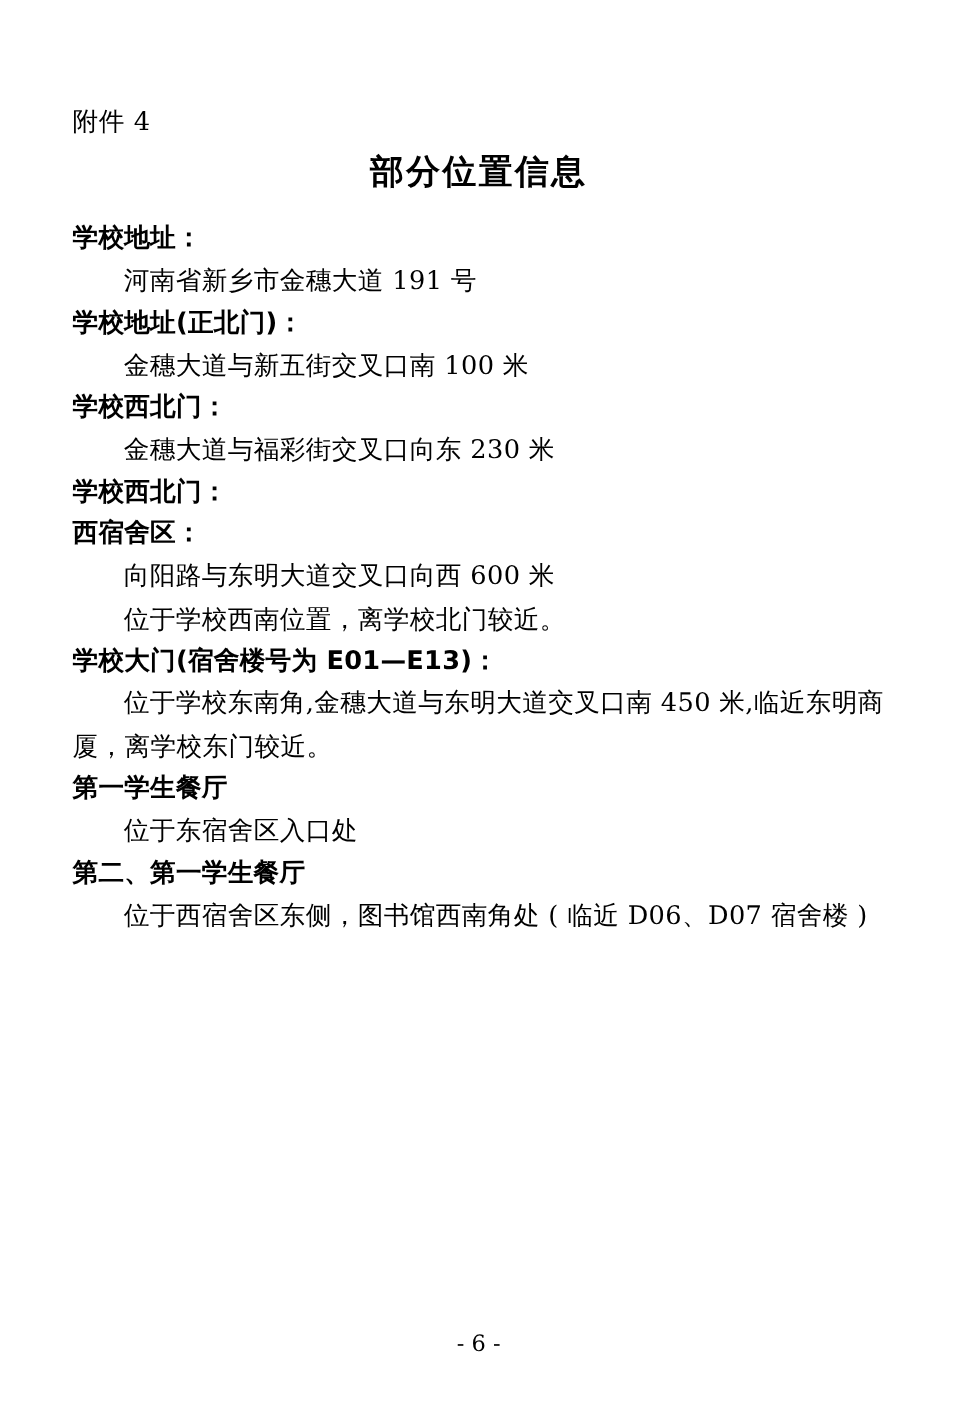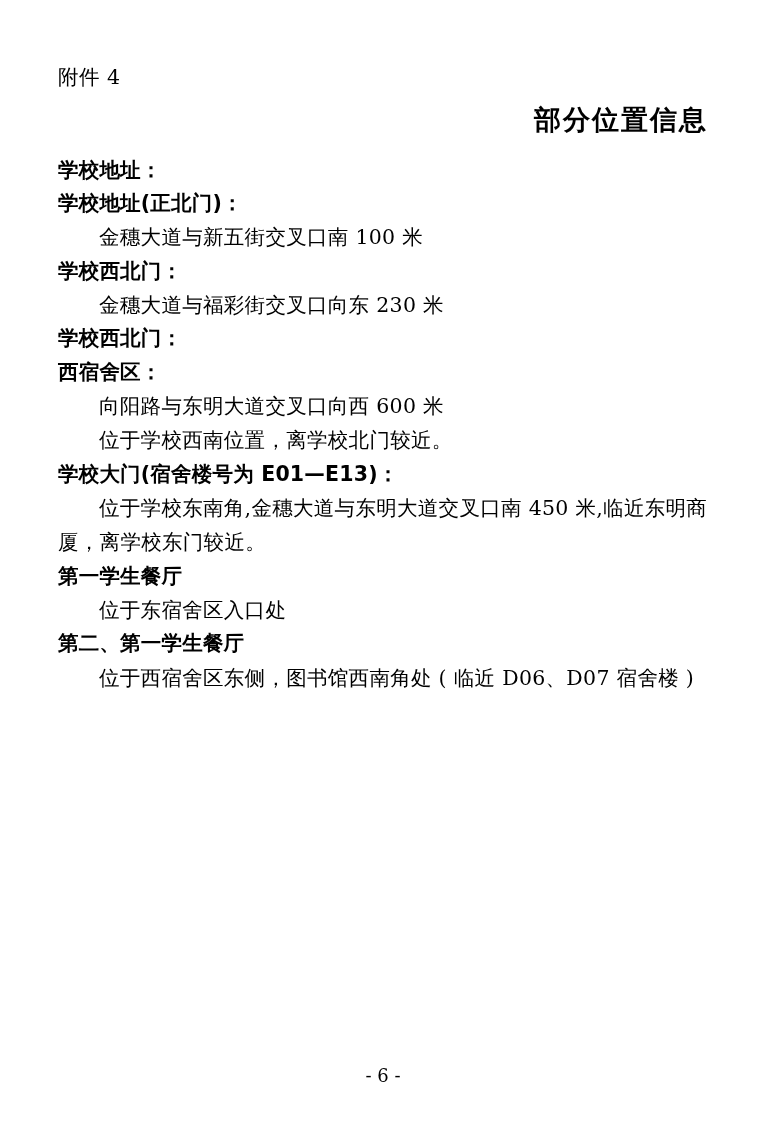--- a/index.html
+++ b/index.html
@@ -14,35 +14,35 @@
     font-family: "DejaVu Serif", "Liberation Serif", serif;
     color: #000000;
     overflow: hidden;
   }
   .page {
     position: absolute;
     left: 0; top: 0;
     width: 766px;
     height: 1134px;
     box-sizing: border-box;
-    padding: 62px 58px 40px 58px;
+    padding: 82px 58px 40px 58px;
   }
   .attachment-label {
     font-size: 20.5px;
     font-family: "DejaVu Serif", "Liberation Serif", serif;
     font-weight: 400;
     letter-spacing: 0.5px;
     margin: 0 0 8px 0;
     line-height: 1.5;
   }
   .doc-title {
-    text-align: right;
+    text-align: center;
     font-size: 27px;
     font-weight: bold;
-    font-family: Liberation Sans, sans-serif;
+    font-family: Liberation Mono, monospace;
     letter-spacing: 2px;
     margin: 6px 0 14px 0;
     line-height: 1.45;
   }
   .section {
     margin: 0;
   }
   .heading {
     font-size: 20.5px;
     font-weight: bold;
@@ -74,20 +74,21 @@
 <body>
 
 <div class="page">
 
   <div class="attachment-label">附件 4</div>
 
   <div class="doc-title">部分位置信息</div>
 
   <div class="section">
     <div class="heading">学校地址：</div>
+    <div class="body-text">河南省新乡市金穗大道 191 号</div>
   </div>
 
   <div class="section">
     <div class="heading">学校地址(正北门)：</div>
     <div class="body-text">金穗大道与新五街交叉口南 100 米</div>
   </div>
 
   <div class="section">
     <div class="heading">学校西北门：</div>
     <div class="body-text">金穗大道与福彩街交叉口向东 230 米</div>

